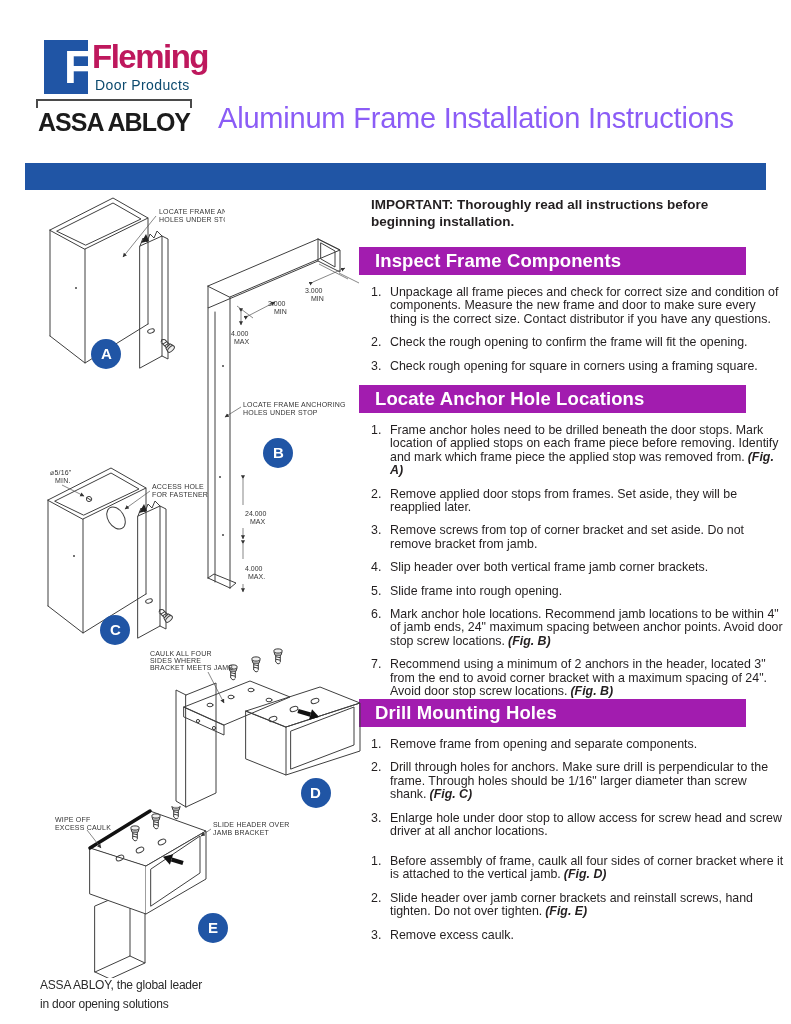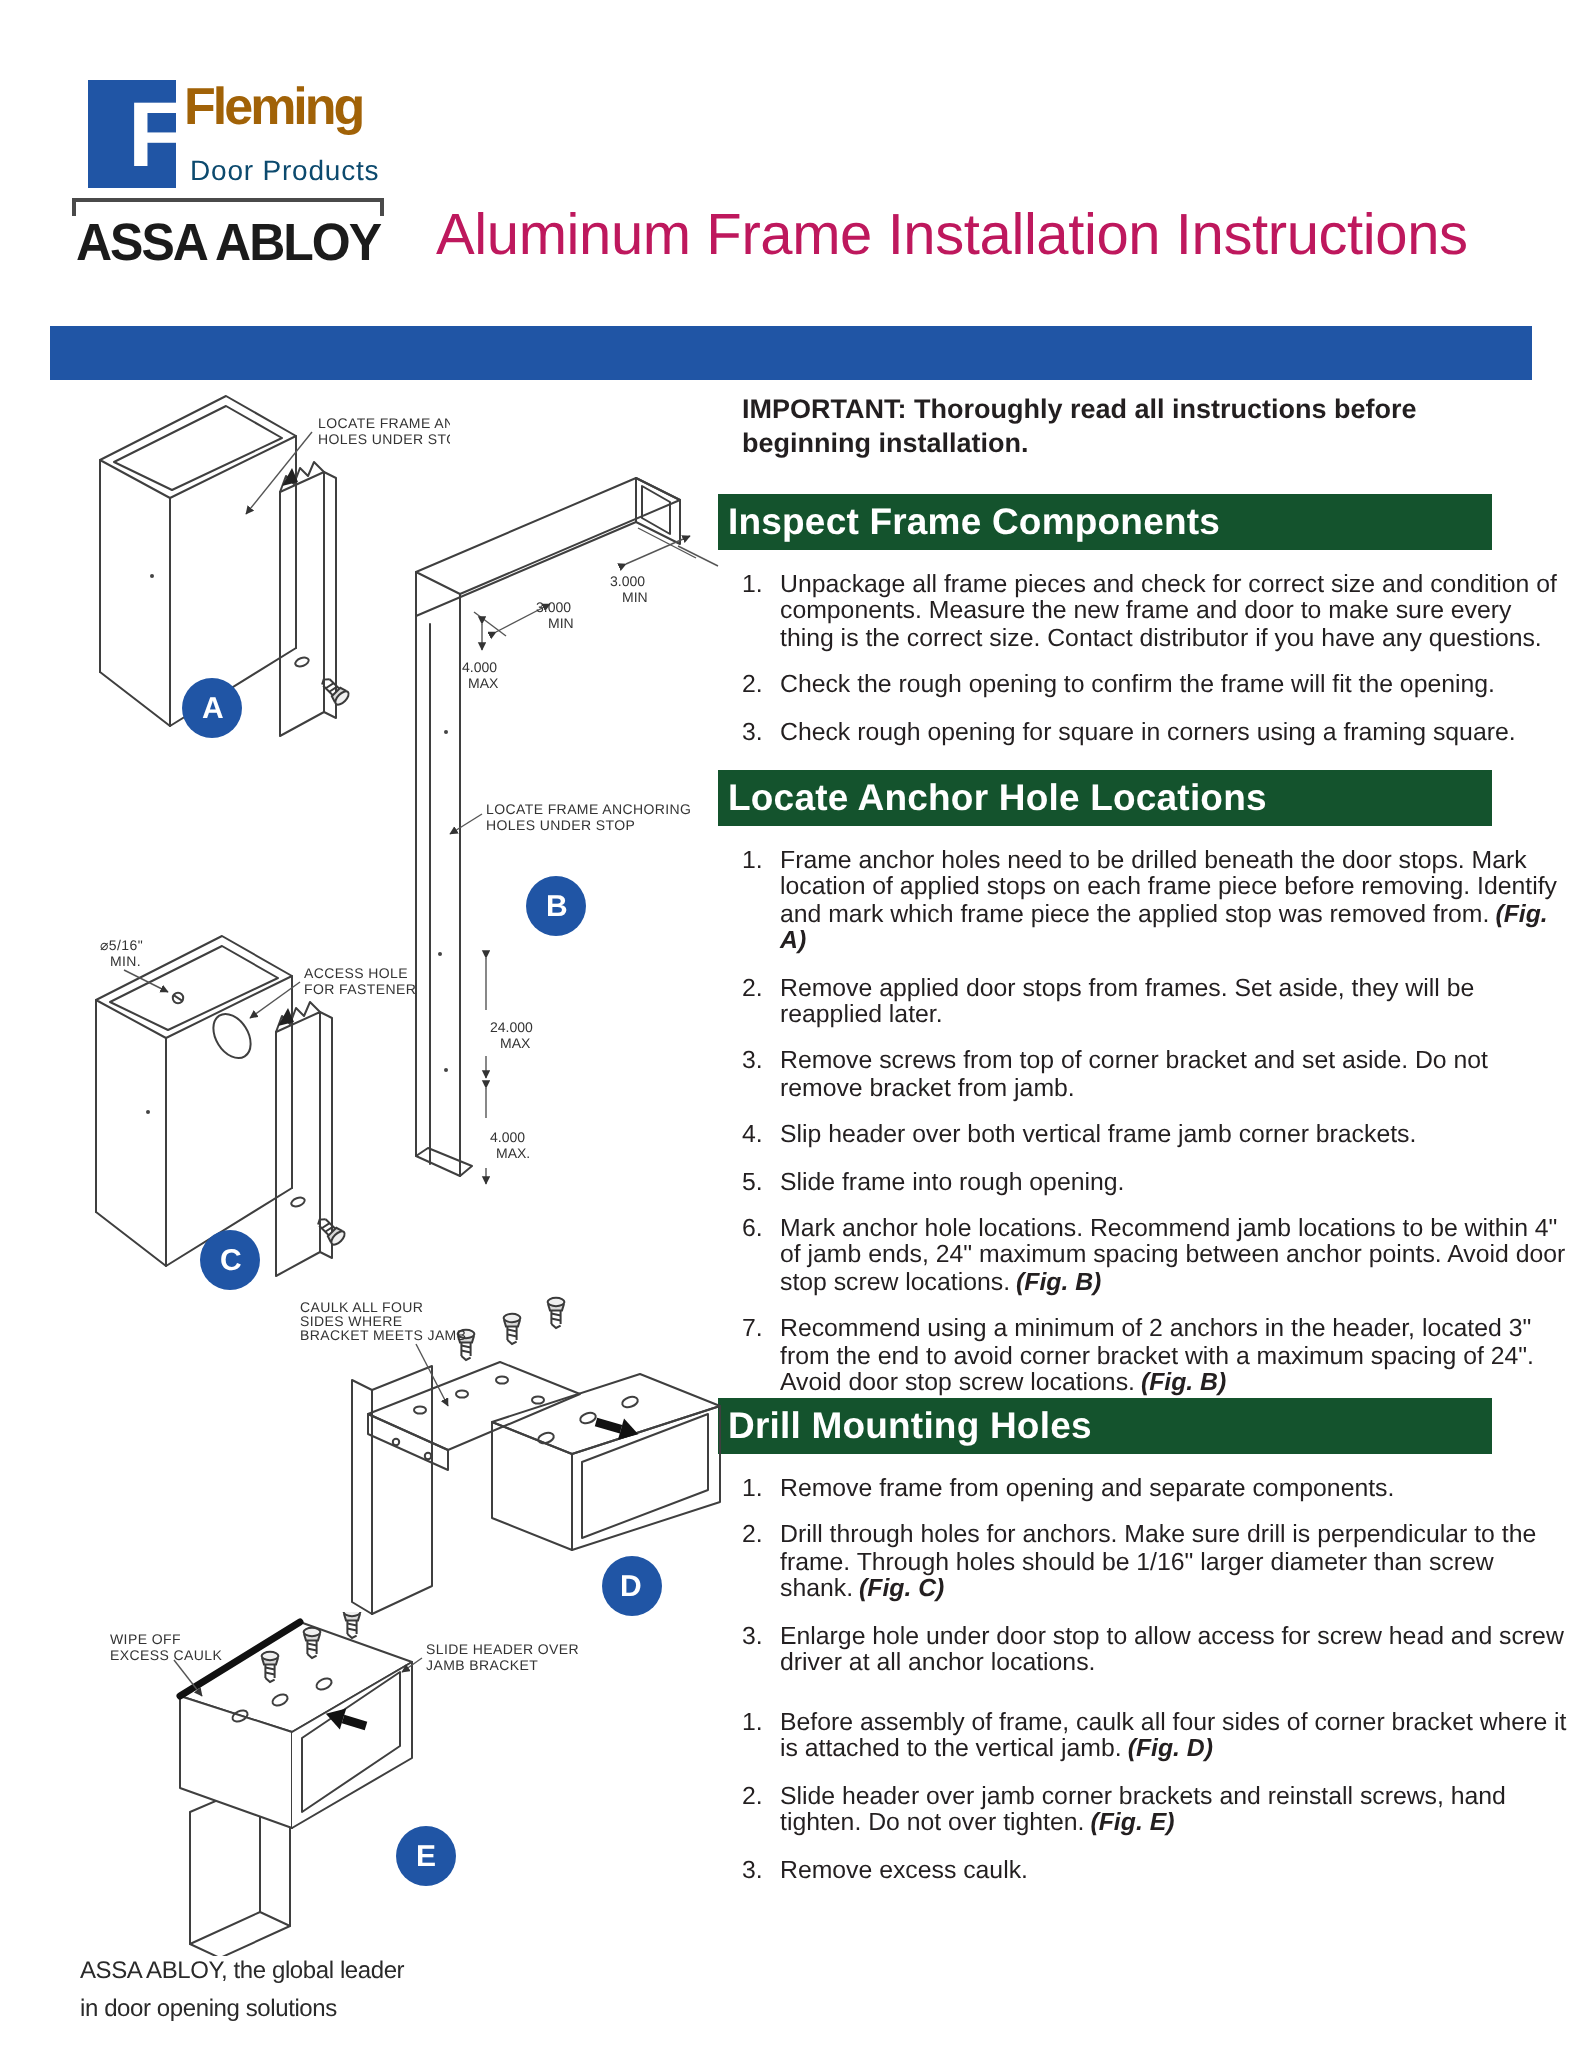--- a/index.html
+++ b/index.html
@@ -1,33 +1,33 @@
 <!DOCTYPE html>
 <html><head>
 <meta charset="utf-8">
 <style>
   html,body{margin:0;padding:0;background:#e9e9e9;}
   .page{position:relative;width:791px;height:1024px;background:#ffffff;overflow:hidden;
         font-family:"Liberation Sans",sans-serif;color:#231f20;}
   .abs{position:absolute;}
 
   
-  .fleming-name{left:92px;top:38px;font-size:26px;font-weight:700;letter-spacing:-1.5px;color:#a16207;}
+  .fleming-name{left:92px;top:38px;font-size:33px;font-weight:700;letter-spacing:-1.5px;color:#be185d;}
   .door-products{left:95px;top:77px;font-size:14px;color:#0c4a6e;letter-spacing:.4px;}
   .brand-bracket{left:36px;top:99px;width:152px;height:7px;
                  border-top:2px solid #4a4a4a;border-left:2px solid #4a4a4a;border-right:2px solid #4a4a4a;}
   .assa-wordmark{left:38px;top:107px;font-size:25px;font-weight:700;letter-spacing:-1px;color:#1b1b1b;transform:scaleY(1.05);transform-origin:left top;}
-  .doc-title{left:218px;top:102px;font-size:29px;font-weight:400;letter-spacing:-.2px;color:#be185d;}
+  .doc-title{left:218px;top:102px;font-size:29px;font-weight:400;letter-spacing:-.2px;color:#8b5cf6;}
   .top-bar{left:25px;top:163px;width:741px;height:27px;background:#2055a5;}
 
   
   .important{left:371px;top:196px;width:352px;font-size:13.5px;font-weight:700;line-height:17px;}
   .section{left:359px;width:387px;}
-  .sec-bar{height:28px;background:#14532d;color:#ffffff;font-size:18.5px;font-weight:700;
-           line-height:28px;padding-left:5px;letter-spacing:.1px;}
+  .sec-bar{height:28px;background:#a21caf;color:#ffffff;font-size:18.5px;font-weight:700;
+           line-height:28px;padding-left:16px;letter-spacing:.1px;}
   .sec-list{list-style:none;margin:11px 0 0 12px;padding:0;counter-reset:it;width:414px;}
   .sec-list li{counter-increment:it;position:relative;padding-left:19px;margin-bottom:10px;
                font-size:12.4px;line-height:13.4px;}
   .sec-list li::before{content:counter(it) ".";position:absolute;left:0;top:0;}
   .figref{font-weight:700;font-style:italic;margin-left:3px;}
 
   
   .footer{left:40px;top:976px;font-size:12px;line-height:19px;color:#2a2a2a;letter-spacing:-.2px;}
 
   

